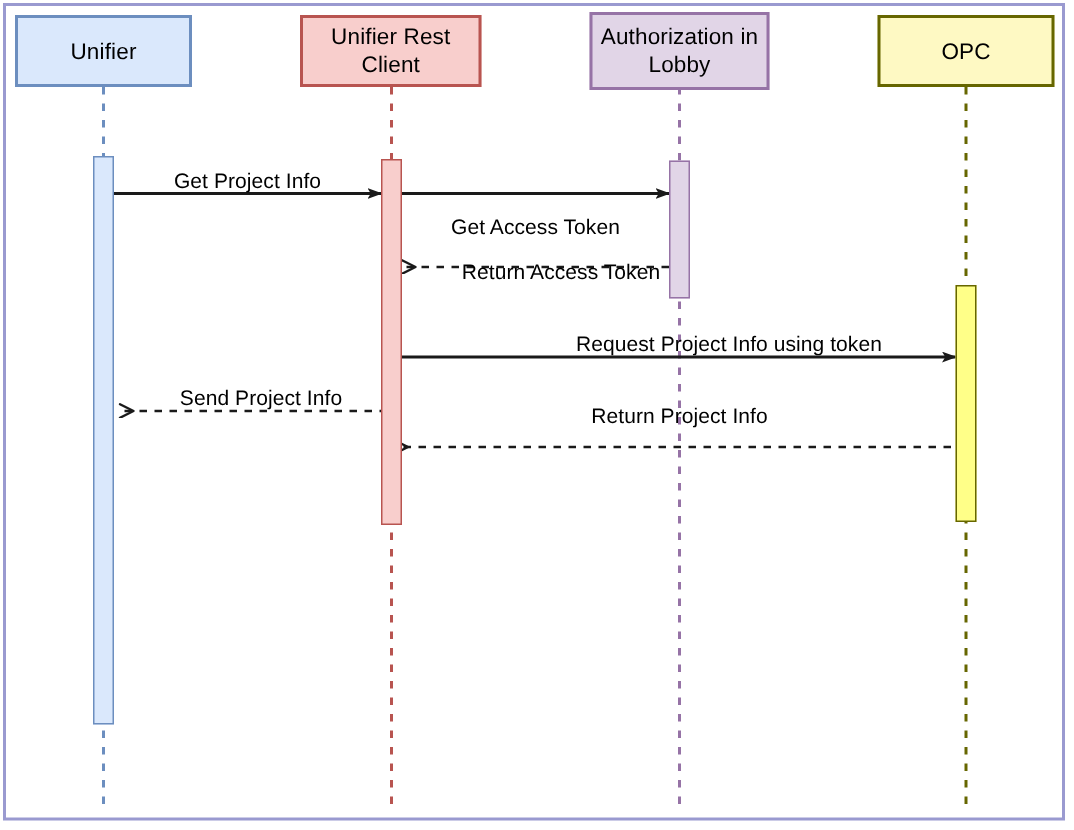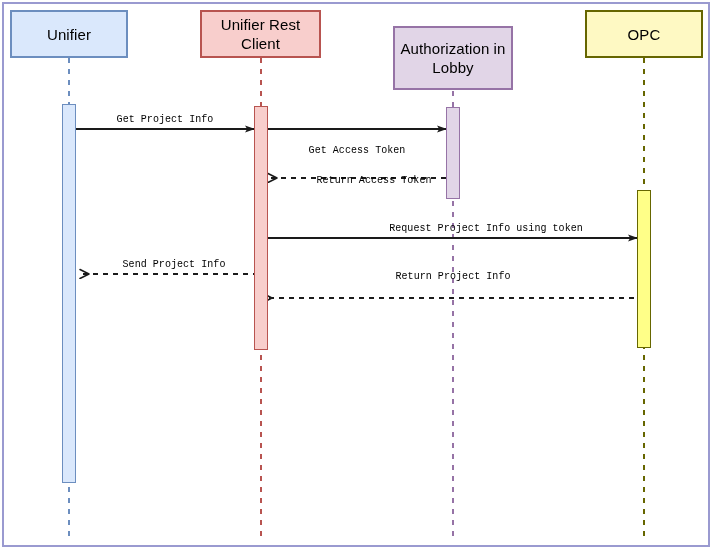--- a/index.html
+++ b/index.html
@@ -48,27 +48,26 @@
     letter-spacing: 0.1px;
   }
   .act-bar {
     position: absolute;
     box-sizing: border-box;
     border-width: 1.5px;
     border-style: solid;
   }
   .msg-label {
     position: absolute;
-    font-size: 10px;
+    font-size: 14px;
     line-height: 16px;
     color: #000000;
     white-space: nowrap;
     text-align: right;
     letter-spacing: 0.05px;
-    font-family: Liberation Mono, monospace;
   }
 </style>
 </head>
 <body>
 
 <div id="canvas">
   <div id="frame"></div>
 
   <svg class="layer" xmlns="http://www.w3.org/2000/svg">
     <defs>
@@ -95,21 +94,21 @@
       </g>
   </svg>
 
   <div id="headers">
       <div class="hdr-box" style="left: 10px; top: 10px; width: 118px; height: 48px; background: rgb(218, 232, 252); border-color: rgb(108, 142, 191);">
         <span>Unifier</span>
       </div>
       <div class="hdr-box" style="left: 200px; top: 10px; width: 121px; height: 48px; background: rgb(248, 206, 204); border-color: rgb(184, 84, 80);">
         <span>Unifier Rest Client</span>
       </div>
-      <div class="hdr-box" style="left: 393px; top: 26px; width: 120px; height: 64px; background: rgb(225, 213, 231); border-color: rgb(150, 115, 166);">
+      <div class="hdr-box" style="left: 393px; top: 8px; width: 120px; height: 52px; background: rgb(225, 213, 231); border-color: rgb(150, 115, 166);">
         <span>Authorization in Lobby</span>
       </div>
       <div class="hdr-box" style="left: 585px; top: 10px; width: 118px; height: 48px; background: #fef9c3; border-color: rgb(102, 102, 0);">
         <span>OPC</span>
       </div>
     </div>
 
   <div id="activations">
       <div class="act-bar" style="left: 62px; top: 104px; width: 14px; height: 379px; background: rgb(218, 232, 252); border-color: rgb(108, 142, 191);"></div>
       <div class="act-bar" style="left: 254px; top: 106px; width: 14px; height: 244px; background: rgb(248, 206, 204); border-color: rgb(184, 84, 80);"></div>

